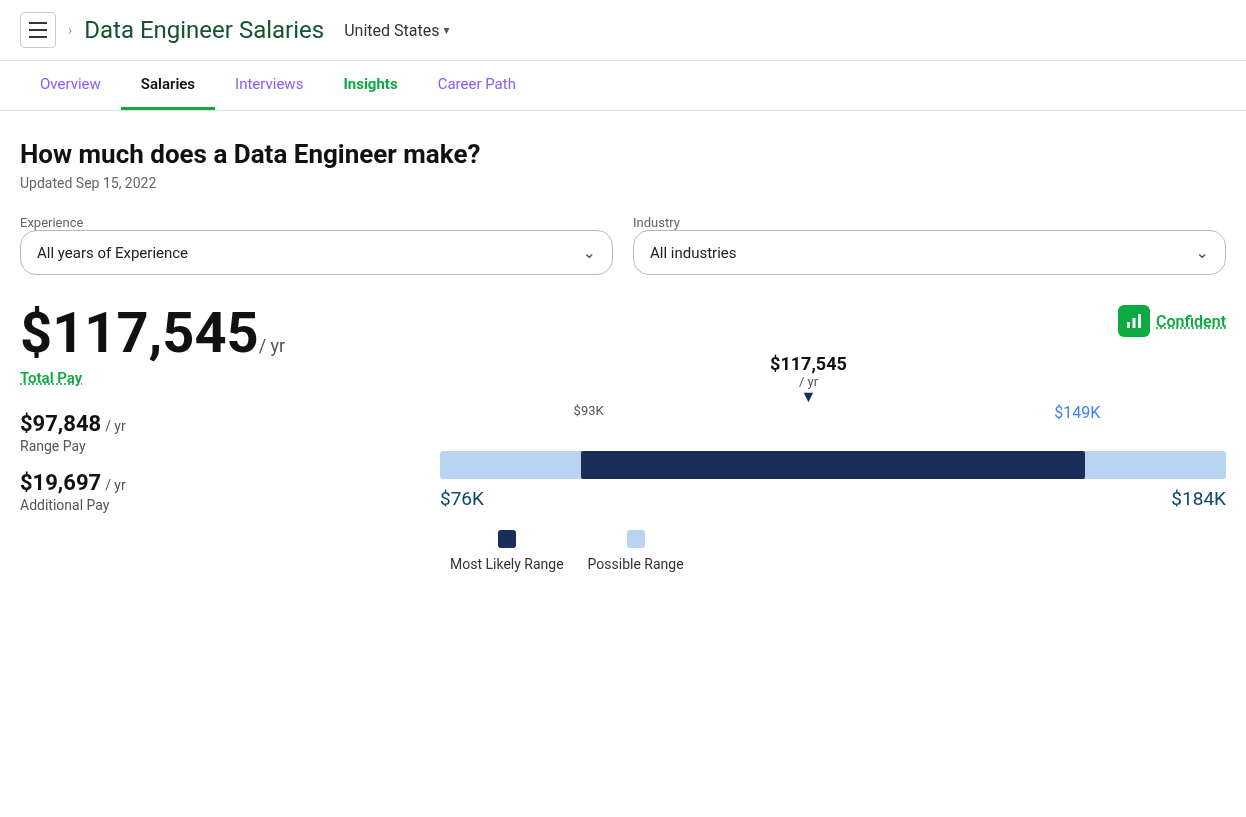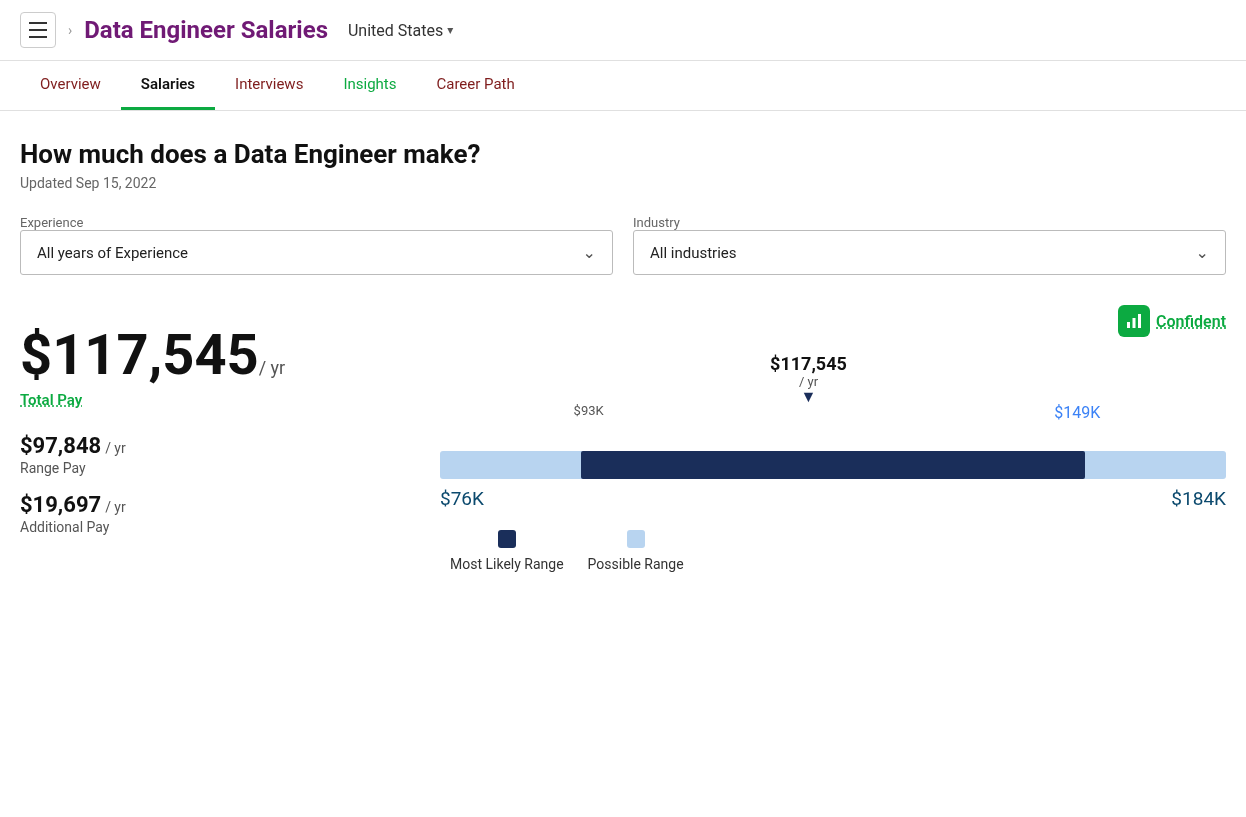--- a/index.html
+++ b/index.html
@@ -12,47 +12,47 @@
       border-bottom: 1px solid #e0e0e0;
       gap: 12px;
     }
     .hamburger-btn {
       width: 36px; height: 36px;
       display: flex; flex-direction: column; justify-content: center; align-items: center; gap: 5px;
       cursor: pointer; border: 1px solid #ccc; border-radius: 4px; background: #fff;
     }
     .hamburger-btn span { display: block; width: 18px; height: 2px; background: #333; }
     .breadcrumb-arrow { color: #999; font-size: 14px; }
-    .page-title { font-size: 24px; font-weight: 700; color: #701a75; margin-right: 8px; }
+    .page-title { font-size: 24px; font-weight: 400; color: #14532d; margin-right: 8px; }
     .location-selector {
       display: flex; align-items: center; gap: 4px;
       font-size: 16px; color: #333; cursor: pointer;
     }
     .location-caret { font-size: 12px; color: #555; }
 
     .nav-tabs {
       display: flex;
       padding: 0 20px;
       border-bottom: 1px solid #e0e0e0;
       gap: 0;
     }
     .nav-tab {
       padding: 14px 20px;
       font-size: 15px;
-      color: #7f1d1d;
+      color: #8b5cf6;
       cursor: pointer;
       border-bottom: 3px solid transparent;
       text-decoration: none;
     }
     .nav-tab.active {
       color: #111;
       font-weight: 600;
       border-bottom: 3px solid #0caa41;
     }
-    .nav-tab.green { color: #0caa41; }
+    .nav-tab.green { color: #0caa41; font-weight: bold; }
 
     .main-content {
       padding: 28px 20px 20px 20px;
       max-width: 1246px;
     }
 
     .section-title {
       font-size: 26px;
       font-weight: 700;
       color: #111;
@@ -77,31 +77,31 @@
     .filter-label {
       font-size: 13px;
       color: #666;
     }
     .filter-select {
       display: flex;
       align-items: center;
       justify-content: space-between;
       padding: 12px 16px;
       border: 1px solid #bbb;
-      border-radius: 3px;
+      border-radius: 16px;
       font-size: 15px;
       color: #222;
       cursor: pointer;
       background: #fff;
     }
     .caret-down { font-size: 16px; color: #555; }
 
     .salary-section {
       display: flex;
-      align-items: center;
+      align-items: flex-start;
       gap: 20px;
       margin-bottom: 20px;
     }
     .salary-left { flex: 0 0 400px; }
     .salary-right { flex: 1; }
 
     .total-pay-amount {
       font-size: 56px;
       font-weight: 700;
       color: #111;

